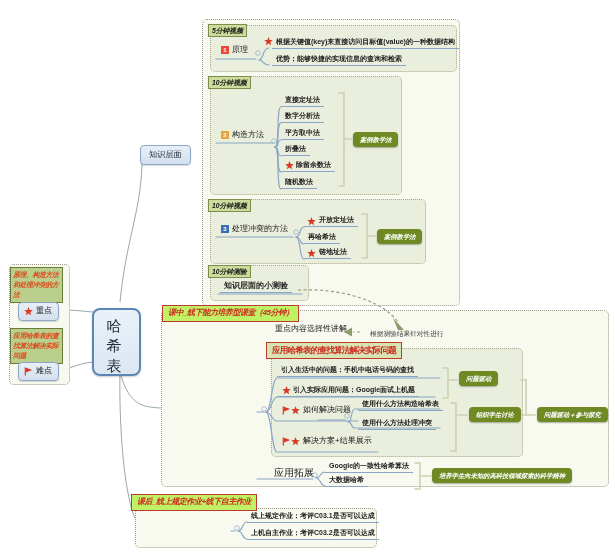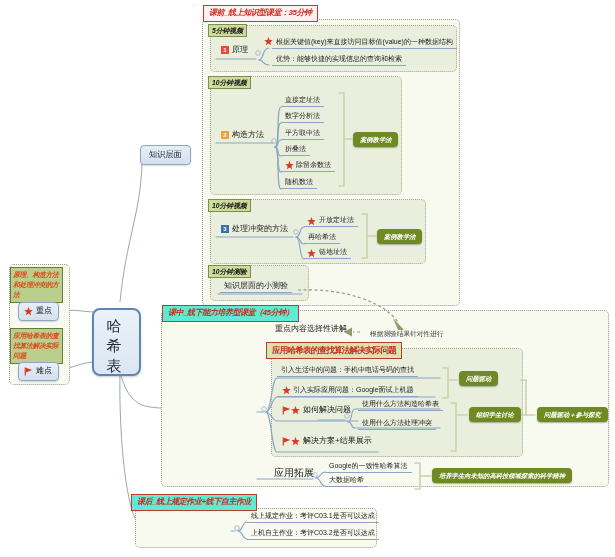--- a/index.html
+++ b/index.html
@@ -8,37 +8,37 @@
        font-family:"Liberation Sans", sans-serif;}
   #stage{position:relative;width:615px;height:557px;background:#fff;}
   svg.links{position:absolute;left:0;top:0;width:615px;height:557px;overflow:visible;pointer-events:none;}
 
   .frame-outer{position:absolute;border:1px dotted #9c9c86;background:#f8f9ef;border-radius:5px;}
   .frame-inner{position:absolute;border:1px dotted #a8a88c;background:#eaeedd;border-radius:5px;}
 
   .sec-title{position:absolute;border:1px solid #bf3a2e;background:#fcf2f0;
     color:#cc2a1e;font-style:italic;font-weight:bold;font-size:8px;letter-spacing:-0.45px;
     padding:2px 5px 3px 5px;line-height:10px;white-space:nowrap;}
-  .sec-title.green{background:#5eead4;}
+  .sec-title.green{background:#bef264;}
 
   .tag{position:absolute;background:#cddc9d;border:1px solid #7e8d4c;
     color:#141414;font-style:italic;font-weight:bold;font-size:6.8px;
     padding:1.5px 3px;line-height:8px;white-space:nowrap;}
 
   .pill{position:absolute;background:#6f8a23;border-radius:4px;color:#fff;
     font-style:italic;font-weight:bold;font-size:6.3px;padding:3px 7px 3px 7px;
     line-height:9px;white-space:nowrap;box-shadow:0 1px 1.5px rgba(0,0,0,.3);}
 
   .nodebox{position:absolute;background:linear-gradient(#e7eef7,#d4e0ef);
     border:1px solid #8ca6c4;border-radius:4px;color:#16222e;
     font-size:8.2px;line-height:11px;white-space:nowrap;
     padding:3px 8px 4px 8px;box-shadow:0 1px 1.5px rgba(0,0,0,.15);}
 
   .leaf{position:absolute;font-size:7px;line-height:9px;color:#1c1c1c;
-    white-space:nowrap;padding:0 4px 2px 4px;border-bottom:1.2px solid #8aa6c6;}
+    white-space:nowrap;padding:0 4px 2px 4px;border-bottom:1.2px solid #8aa6c6;font-weight:bold;}
 
   .plain{position:absolute;font-size:7px;line-height:9px;color:#222;white-space:nowrap;}
 
   .nodelbl{position:absolute;font-size:8px;line-height:10px;color:#111;white-space:nowrap;}
 
   .numbadge{position:absolute;width:8px;height:8px;background:#e8493b;
     color:#fff;font-size:6px;line-height:8px;text-align:center;font-weight:bold;}
   .numbadge.blue{background:#3a6fb5;}
   .numbadge.orange{background:#e8a33d;}
 
@@ -94,21 +94,20 @@
     <circle cx="296" cy="232" r="2.3"></circle>
   </g>
   <g fill="none" stroke="#cdd2b0" stroke-width="1.6" stroke-linecap="round">
     <path d="M339 93 H344 V186 H339"></path>
     <path d="M344 139 H352"></path>
     <path d="M362 214 H367 V258 H362"></path>
     <path d="M367 236 H376"></path>
   </g>
 </svg>
 
-<div class="sec-title" style="left:203px;top:5px;">课前_线上知识型课堂：35分钟</div>
 
 <div class="tag" style="left:208px;top:24px;">5分钟视频</div>
 <div class="tag" style="left:208px;top:76px;">10分钟视频</div>
 <div class="tag" style="left:208px;top:199px;">10分钟视频</div>
 <div class="tag" style="left:208px;top:265px;">10分钟测验</div>
 
 <div class="numbadge" style="left:221px;top:46px;">1</div>
 <div class="nodelbl" style="left:232px;top:45px;">原理</div>
 <div class="leaf" style="left:272px;top:37px;">根据关键值(key)来直接访问目标值(value)的一种数据结构</div>
 <div class="leaf" style="left:272px;top:54px;">优势：能够快捷的实现信息的查询和检索</div>

